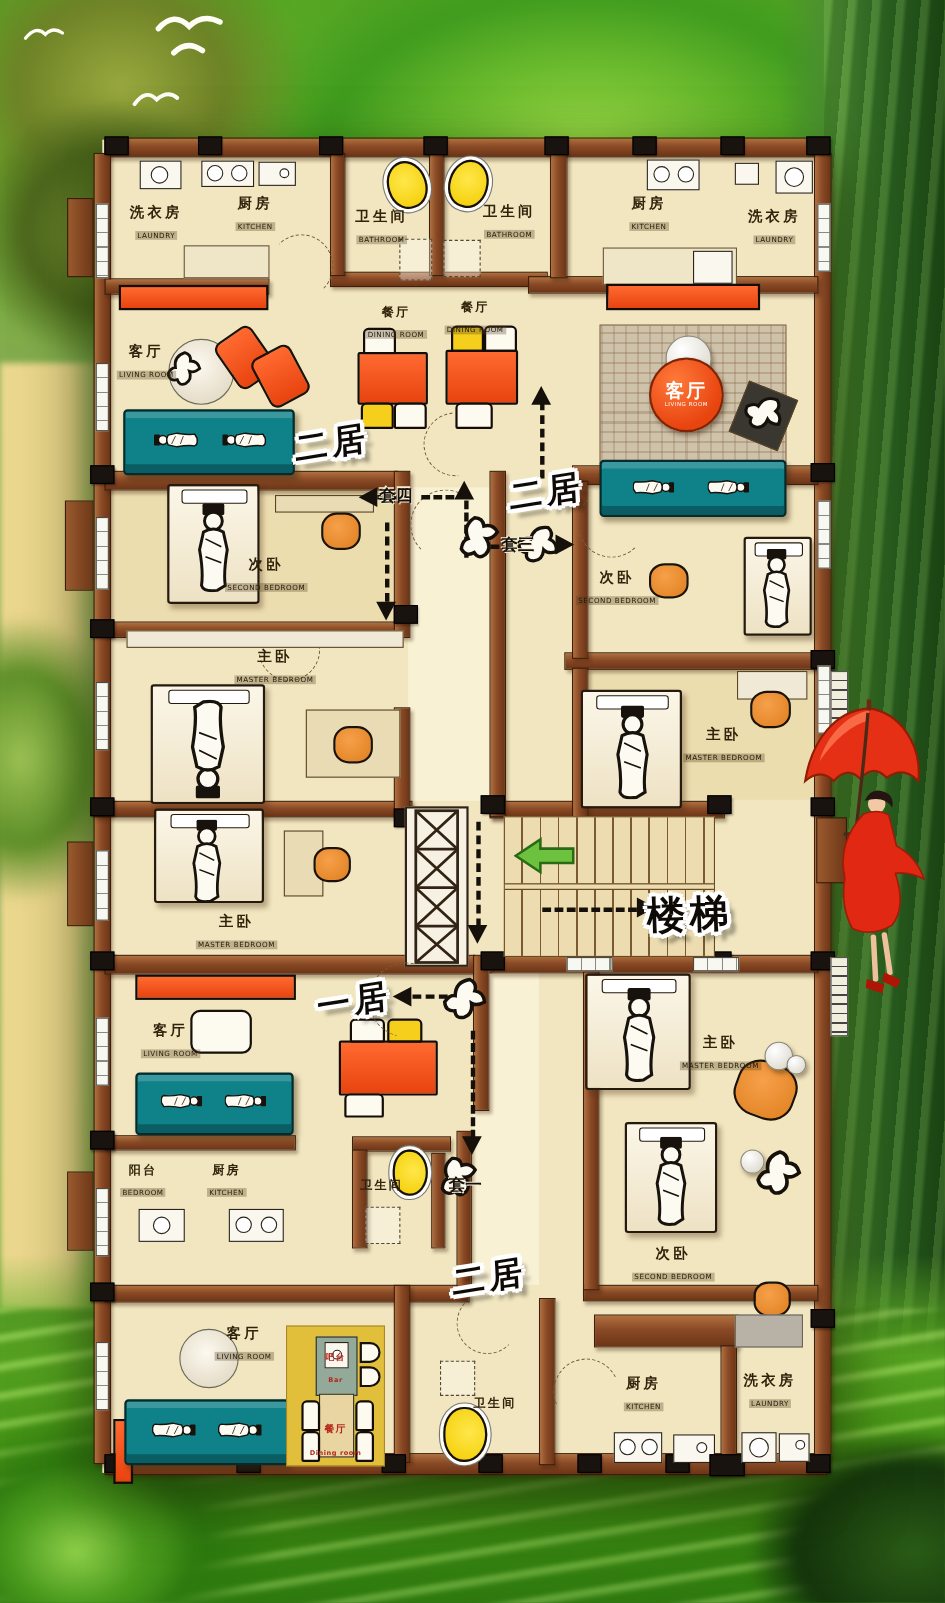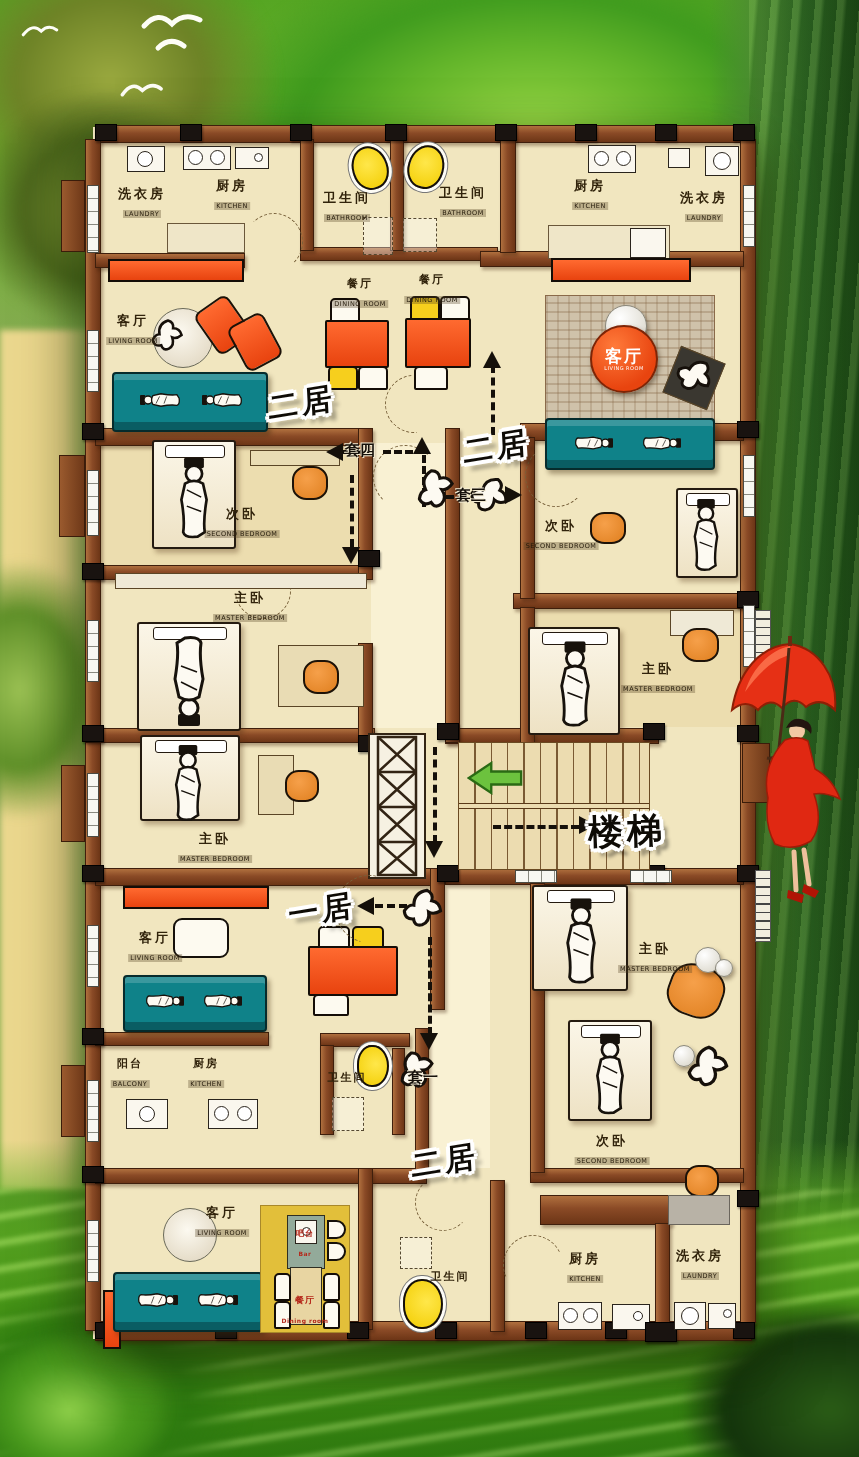--- a/index.html
+++ b/index.html
@@ -503,21 +503,21 @@
     <div class="rlabel sm" style="left:347px;top:164px"><div class="zh">餐厅</div><div class="en">DINING ROOM</div></div>
     <div class="rlabel" style="left:48px;top:205px"><div class="zh">客厅</div><div class="en">LIVING ROOM</div></div>
     <div class="rlabel" style="left:505px;top:70px"><div class="zh">厨房</div><div class="en">KITCHEN</div></div>
     <div class="rlabel" style="left:619px;top:82px"><div class="zh">洗衣房</div><div class="en">LAUNDRY</div></div>
     <div class="rlabel" style="left:157px;top:398px"><div class="zh">次卧</div><div class="en">SECOND BEDROOM</div></div>
     <div class="rlabel" style="left:476px;top:410px"><div class="zh">次卧</div><div class="en">SECOND BEDROOM</div></div>
     <div class="rlabel" style="left:165px;top:482px"><div class="zh">主卧</div><div class="en">MASTER BEDROOM</div></div>
     <div class="rlabel" style="left:573px;top:553px"><div class="zh">主卧</div><div class="en">MASTER BEDROOM</div></div>
     <div class="rlabel" style="left:130px;top:723px"><div class="zh">主卧</div><div class="en">MASTER BEDROOM</div></div>
     <div class="rlabel" style="left:70px;top:822px"><div class="zh">客厅</div><div class="en">LIVING ROOM</div></div>
-    <div class="rlabel sm" style="left:45px;top:948px"><div class="zh">阳台</div><div class="en">BALCONY</div></div>
+    <div class="rlabel sm" style="left:45px;top:948px"><div class="zh">阳台</div><div class="en">BEDROOM</div></div>
     <div class="rlabel sm" style="left:121px;top:948px"><div class="zh">厨房</div><div class="en">KITCHEN</div></div>
     <div class="rlabel sm" style="left:262px;top:952px">
         <div class="zh">卫生间</div>
       </div>
     <div class="rlabel" style="left:570px;top:833px"><div class="zh">主卧</div><div class="en">MASTER BEDROOM</div></div>
     <div class="rlabel" style="left:527px;top:1025px"><div class="zh">次卧</div><div class="en">SECOND BEDROOM</div></div>
     <div class="rlabel" style="left:137px;top:1097px"><div class="zh">客厅</div><div class="en">LIVING ROOM</div></div>
     <div class="rlabel red sm" style="left:220px;top:1118px"><div class="zh" style="font-size:8px;letter-spacing:1px">吧台</div><div class="en" style="font-size:6px">Bar</div></div>
     <div class="rlabel red sm" style="left:220px;top:1185px"><div class="zh" style="font-size:9px;letter-spacing:1px">餐厅</div><div class="en" style="font-size:6px">Dining room</div></div>
     <div class="rlabel sm" style="left:365px;top:1151px">

